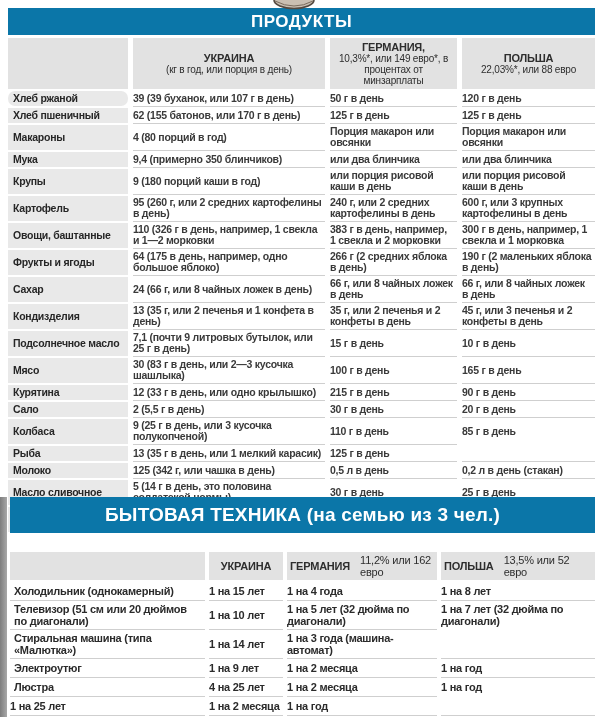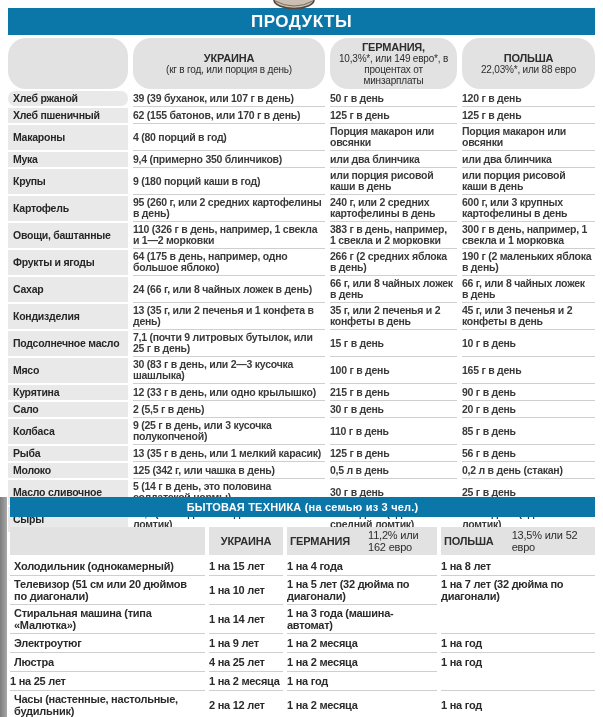--- a/index.html
+++ b/index.html
@@ -6,45 +6,45 @@
   .page{
     position:relative;width:603px;height:717px;overflow:hidden;background:#fff;
     font-family:"Liberation Sans",sans-serif;color:#2e2e2e;
   }
   
   .bar{
     background:#0b76a8;color:#fff;font-weight:bold;
     display:flex;align-items:center;justify-content:center;text-align:center;
   }
   .bar1{height:27px;font-size:17px;letter-spacing:.5px;margin-bottom:3px;}
-  .bar2{height:20px;font-size:11px;letter-spacing:.2px;margin-bottom:10px;}
+  .bar2{height:36px;font-size:19px;letter-spacing:.2px;margin-bottom:19px;}
 
   
   .g1{display:grid;grid-template-columns:120px 192px 127px 133px;column-gap:5px;}
   .g2{display:grid;grid-template-columns:195px 74px 150px 154px;column-gap:4px;}
 
   
   .t1{position:absolute;left:8px;top:8px;width:587px;}
   .t2{position:absolute;left:10px;top:497px;width:585px;}
 
   
   .thead{margin-bottom:2px;}
   .thead .hcell{
     background:#e2e2e2;display:flex;flex-direction:column;justify-content:center;
-    text-align:center;min-height:34px;box-sizing:border-box;padding:3px 4px;border-radius:18px;
+    text-align:center;min-height:34px;box-sizing:border-box;padding:3px 4px;
   }
   .ht{font-size:11px;font-weight:bold;line-height:12px;letter-spacing:-.2px;}
   .hs{font-size:10px;line-height:11px;letter-spacing:-.2px;}
   .thead2{margin-bottom:1px;}
   .thead2 .hcell2{
     background:#e2e2e2;display:flex;align-items:center;justify-content:center;
     font-size:11px;letter-spacing:-.2px;min-height:19px;box-sizing:border-box;padding:2px 3px;
   }
   .hcell2 .b{font-weight:bold;}
-  .hcell2 .d{margin-left:18px;}
+  .hcell2 .d{margin-left:10px;}
 
   
   .cell{display:flex;align-items:center;box-sizing:border-box;letter-spacing:-.25px;}
   .trow.g1 .cell{font-size:10.5px;line-height:11px;min-height:15px;padding:2px 3px 2px 0;}
   .trow.g1 .label{
     background:#e9e9e9;border-top:2px solid #fff;padding-left:5px;
     font-weight:bold;color:#262626;
   }
   .trow.g1 .val{border-top:1px solid #cfcfcf;font-weight:bold;color:#3a3a3a;}
   .trow.g1.first .label,.trow.g1.first .val{border-top:none;border-radius:7px;}
@@ -181,21 +181,20 @@
         <div class="trow g1">
       <div class="cell label">Колбаса</div>
       <div class="cell val">9 (25 г в день, или 3 кусочка полукопченой)</div>
       <div class="cell val">110 г в день</div>
       <div class="cell val">85 г в день</div>
     </div>
         <div class="trow g1">
       <div class="cell label">Рыба</div>
       <div class="cell val">13 (35 г в день, или 1 мелкий карасик)</div>
       <div class="cell val">125 г в день</div>
-      <div class="cell val">56 г в день</div>
     </div>
         <div class="trow g1">
       <div class="cell label">Молоко</div>
       <div class="cell val">125 (342 г, или чашка в день)</div>
       <div class="cell val">0,5 л в день</div>
       <div class="cell val">0,2 л в день (стакан)</div>
     </div>
         <div class="trow g1">
       <div class="cell label">Масло сливочное</div>
       <div class="cell val">5 (14 г в день, это половина солдатской нормы)</div>

